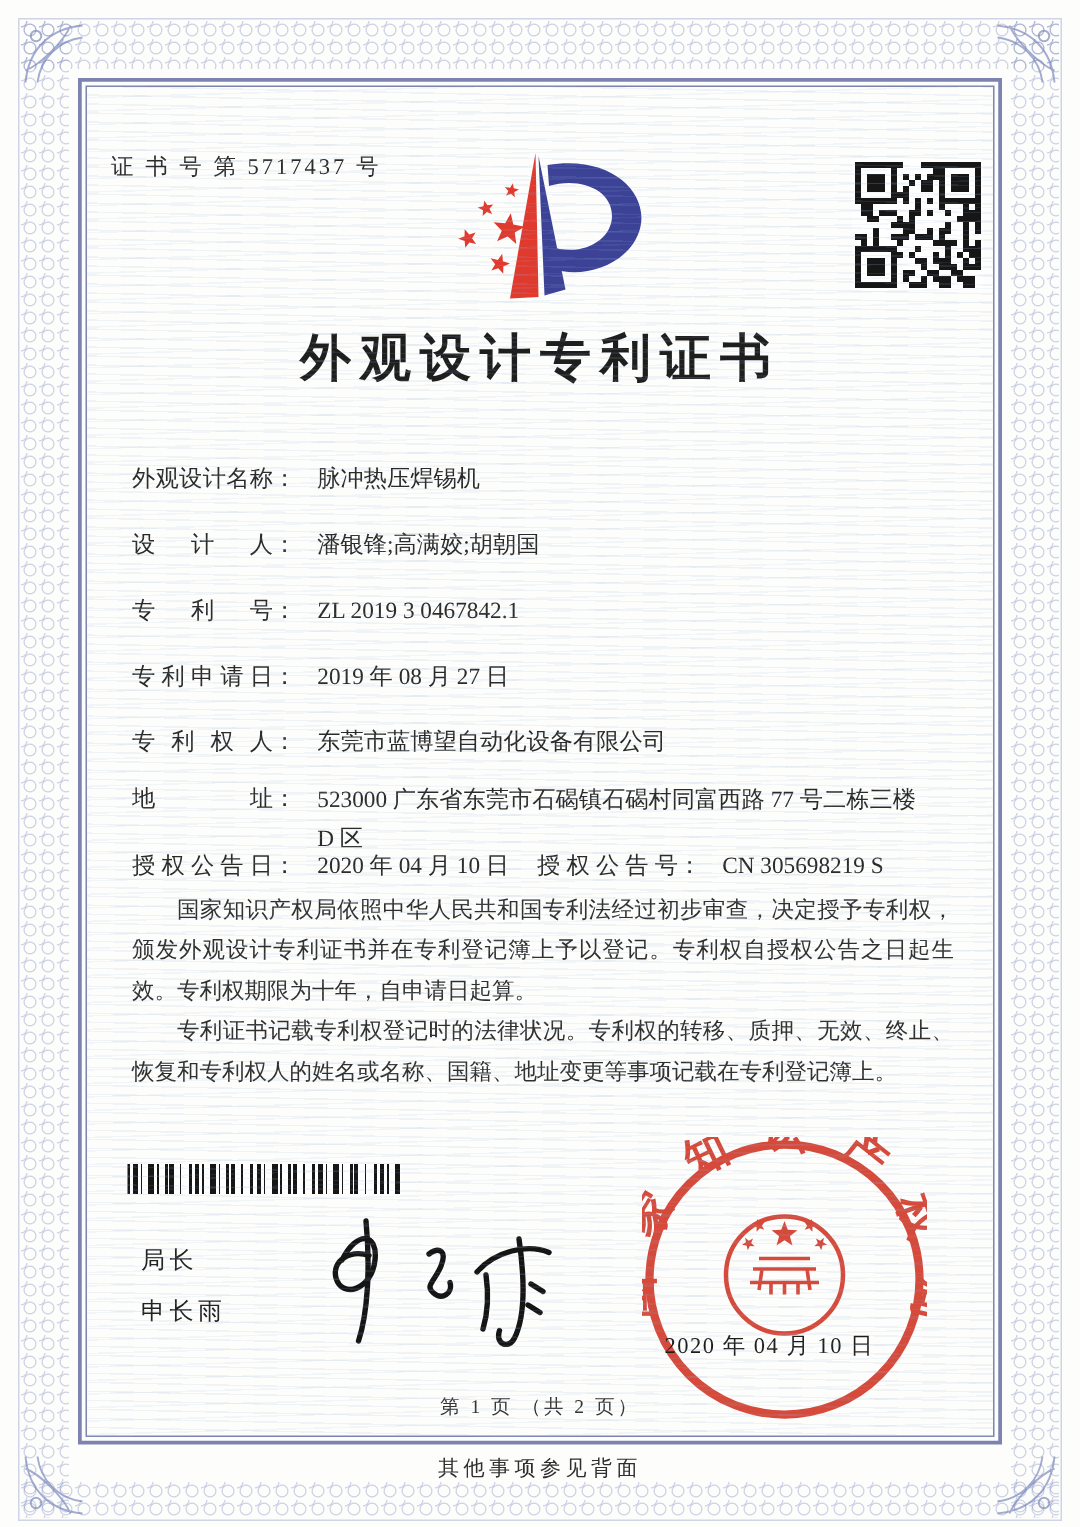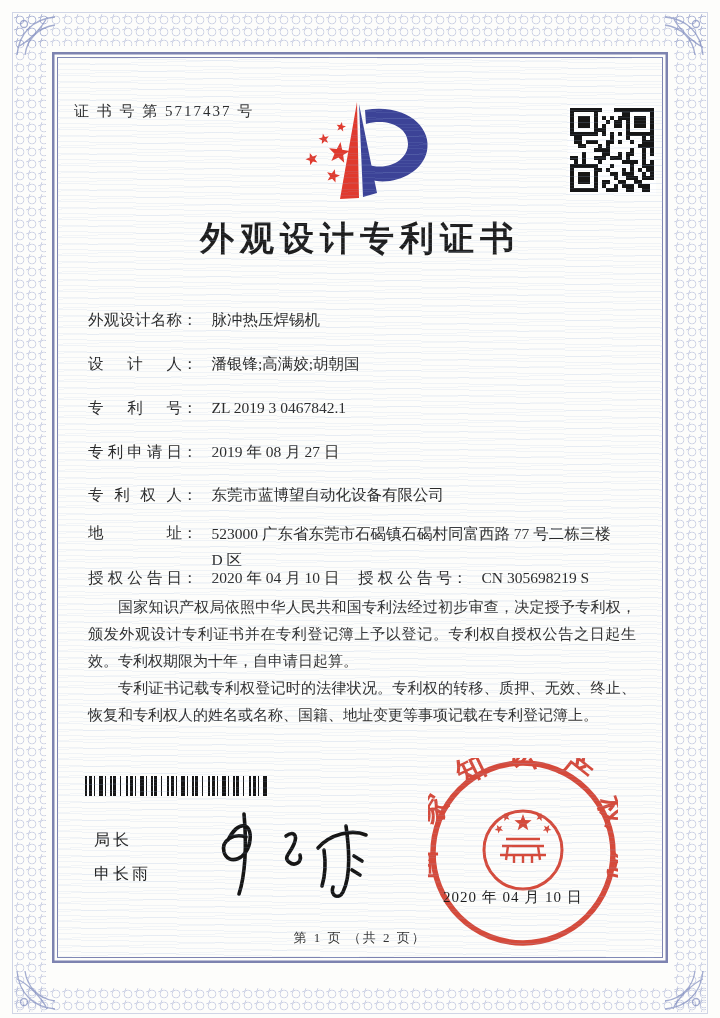--- a/index.html
+++ b/index.html
@@ -634,14 +634,15 @@
     </g>
     <polygon fill="#d23b2b" points="95.0,56.0 97.2,61.9 103.6,62.2 98.6,66.2 100.3,72.3 95.0,68.8 89.7,72.3 91.4,66.2 86.4,62.2 92.8,61.9"></polygon>
     <polygon fill="#d23b2b" points="76.8,54.7 78.7,57.2 81.8,56.5 79.9,59.1 81.5,61.8 78.5,60.8 76.4,63.2 76.4,60.0 73.5,58.8 76.5,57.8"></polygon>
     <polygon fill="#d23b2b" points="113.2,54.7 113.5,57.8 116.5,58.8 113.6,60.0 113.6,63.2 111.5,60.8 108.5,61.8 110.1,59.1 108.2,56.5 111.3,57.2"></polygon>
     <polygon fill="#d23b2b" points="68.8,67.1 71.2,69.1 74.0,67.7 72.8,70.6 75.1,72.8 71.9,72.6 70.5,75.5 69.7,72.4 66.6,71.9 69.3,70.2"></polygon>
     <polygon fill="#d23b2b" points="121.3,67.1 120.7,70.2 123.4,71.9 120.3,72.4 119.5,75.5 118.1,72.6 114.9,72.8 117.2,70.6 116.0,67.7 118.8,69.1"></polygon>
   </svg>
   <div class="seal-date">2020 年 04 月 10 日</div>
 
   <div class="page-num">第 1 页 （共 2 页）</div>
+  <div class="back-note">其他事项参见背面</div>
 
 </div>
 
 </body></html>

